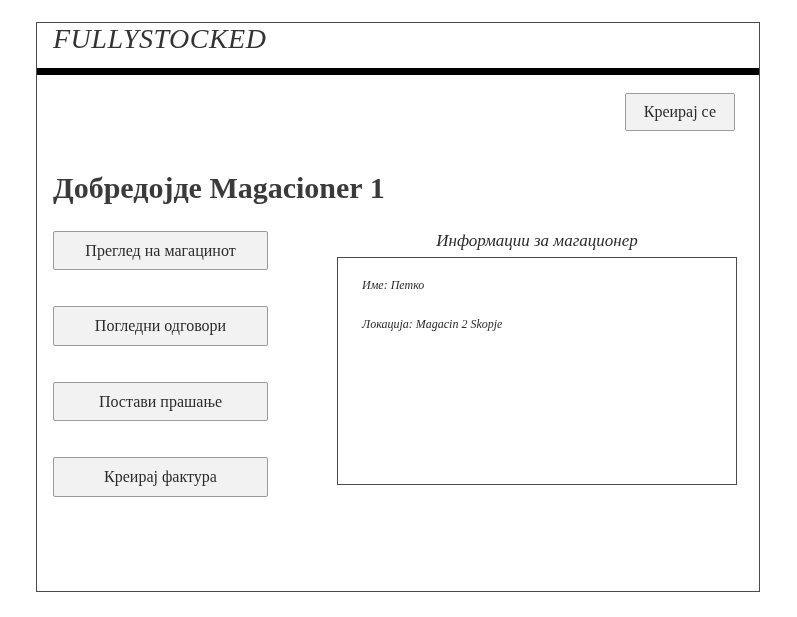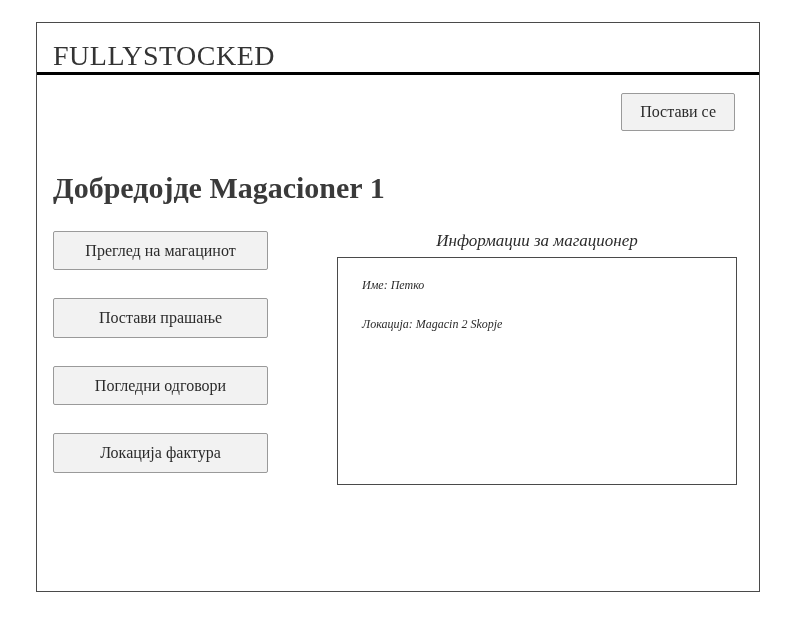--- a/index.html
+++ b/index.html
@@ -21,25 +21,26 @@
     top: 22px;
     width: 724px;
     height: 570px;
     border: 1px solid #4a4a4a;
     box-sizing: border-box;
     background: #ffffff;
   }
 
   .titlebar {
     height: 52px;
-    border-bottom: 3px solid #000000;
+    border-bottom: 7px solid #000000;
     box-sizing: border-box;
     display: flex;
-    align-items: flex-end;
+    align-items: flex-start;
     padding-left: 16px;
+    font-style: italic;
   }
 
   .brand {
     font-family: "Liberation Serif", serif;
     font-size: 28px;
     letter-spacing: 0.5px;
     color: #333333;
   }
 
   .content {
@@ -80,21 +81,21 @@
   .nav-column {
     width: 300px;
     padding-left: 16px;
     box-sizing: border-box;
   }
 
   .nav-btn {
     display: block;
     width: 215px;
     text-align: center;
-    margin-bottom: 28px;
+    margin-bottom: 36px;
     font-size: 16px;
     padding: 10px 6px;
   }
 
   .info-column {
     flex: 1;
     padding-right: 22px;
     font-style: italic;
   }
 
@@ -123,32 +124,32 @@
 
 <div class="app-window">
 
   <div class="titlebar">
     <span class="brand">FULLYSTOCKED</span>
   </div>
 
   <div class="content">
 
     <div class="logout-row">
-      <button class="btn">Постави се</button>
+      <button class="btn">Креирај се</button>
     </div>
 
     <h1 class="welcome">Добредојде Magacioner 1</h1>
 
     <div class="main-row">
 
       <div class="nav-column">
         <button class="btn nav-btn">Преглед на магацинот</button>
+        <button class="btn nav-btn">Погледни одговори</button>
         <button class="btn nav-btn">Постави прашање</button>
-        <button class="btn nav-btn">Погледни одговори</button>
-        <button class="btn nav-btn">Локација фактура</button>
+        <button class="btn nav-btn">Креирај фактура</button>
       </div>
 
       <div class="info-column">
         <div class="info-title">Информации за магационер</div>
         <div class="info-box">
           <div class="info-line">Име: Петко</div>
           <div class="info-line">Локација: Magacin 2 Skopje</div>
         </div>
       </div>
 

